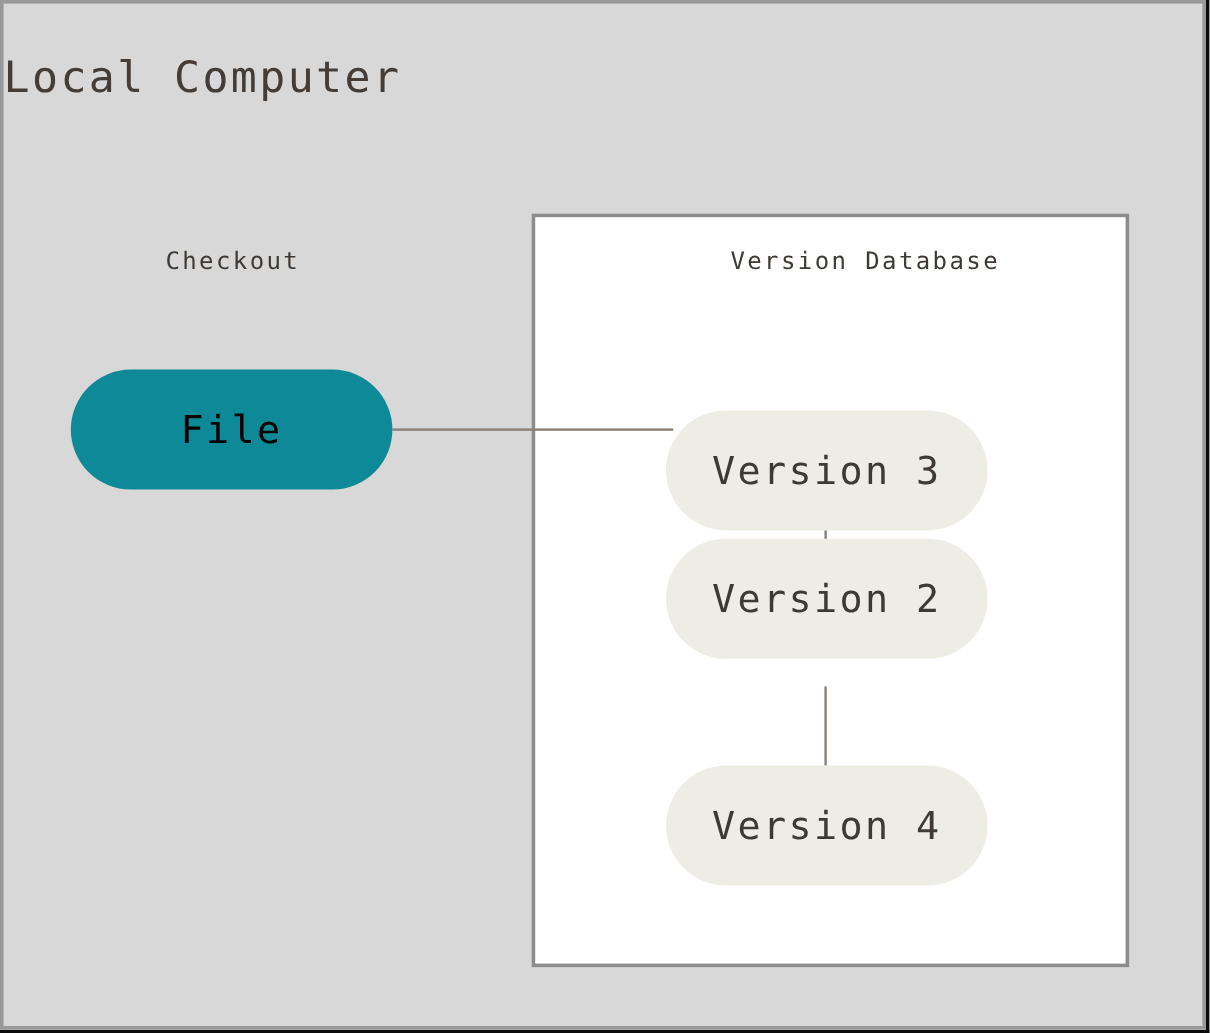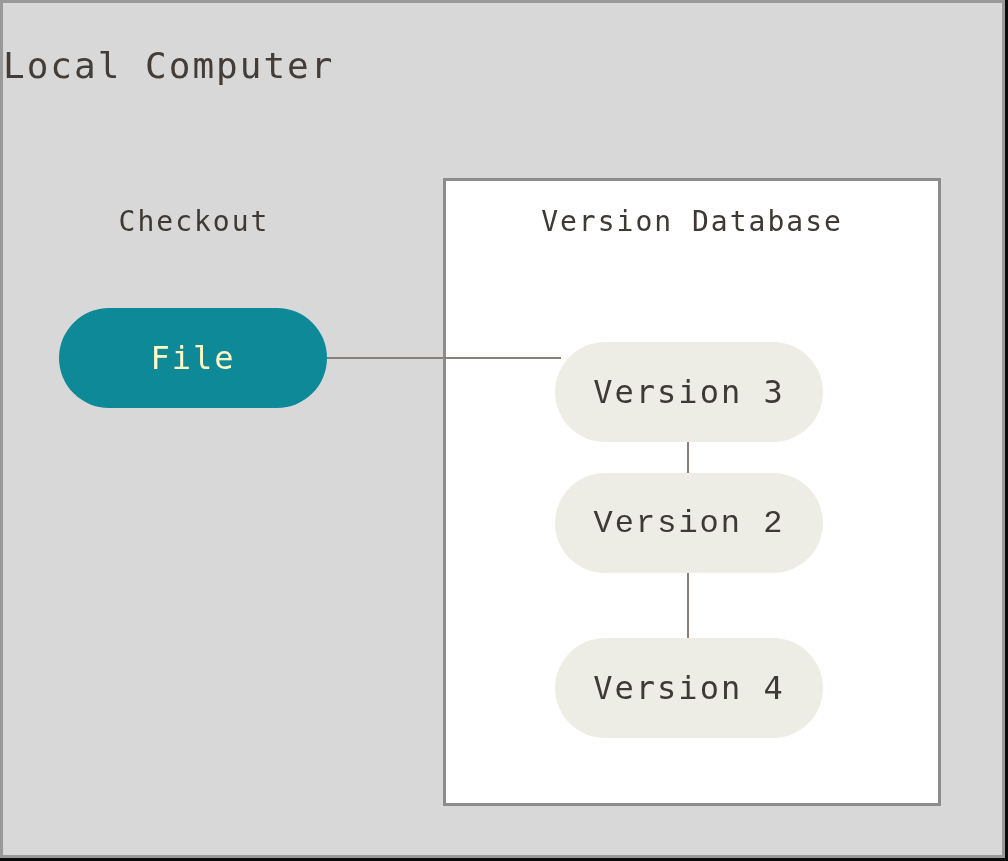--- a/index.html
+++ b/index.html
@@ -30,35 +30,36 @@
     top: 42px;
     left: 0;
     right: 0;
     font-size: 36px;
     letter-spacing: 2px;
     color: #433c37;
     white-space: nowrap;
   }
   .section-label {
     position: absolute;
-    font-size: 28px;
+    font-size: 20px;
     letter-spacing: 2px;
     color: #3e3934;
     text-align: center;
     white-space: nowrap;
   }
   .checkout-label {
     top: 202px;
     left: 57px;
     width: 268px;
   }
   .vdb-title {
     top: 202px;
     left: 440px;
     width: 498px;
+    padding-left: 29px;
   }
   .vdb-box {
     position: absolute;
     left: 440px;
     top: 175px;
     width: 498px;
     height: 628px;
     box-sizing: border-box;
     border: 3px solid #8c8c8c;
     background: #ffffff;
@@ -73,29 +74,29 @@
     justify-content: center;
     font-size: 32px;
     letter-spacing: 2px;
     white-space: nowrap;
     z-index: 3;
   }
   .pill-file {
     left: 56px;
     top: 305px;
     background: #0d8998;
-    color: #fef9c3;
+    color: #000000;
   }
   .pill-version {
     left: 552px;
     background: #eeede5;
     color: #3e3934;
   }
   .pill-v3 { top: 305px; margin-top: 34px; }
-  .pill-v2 { top: 470px; font-family: Liberation Mono, monospace; }
+  .pill-v2 { top: 446px; }
   .pill-v1 { top: 635px; }
   .connector {
     position: absolute;
     background: #8a8077;
     z-index: 2;
   }
   .conn-h {
     left: 324px;
     top: 354px;
     width: 234px;

